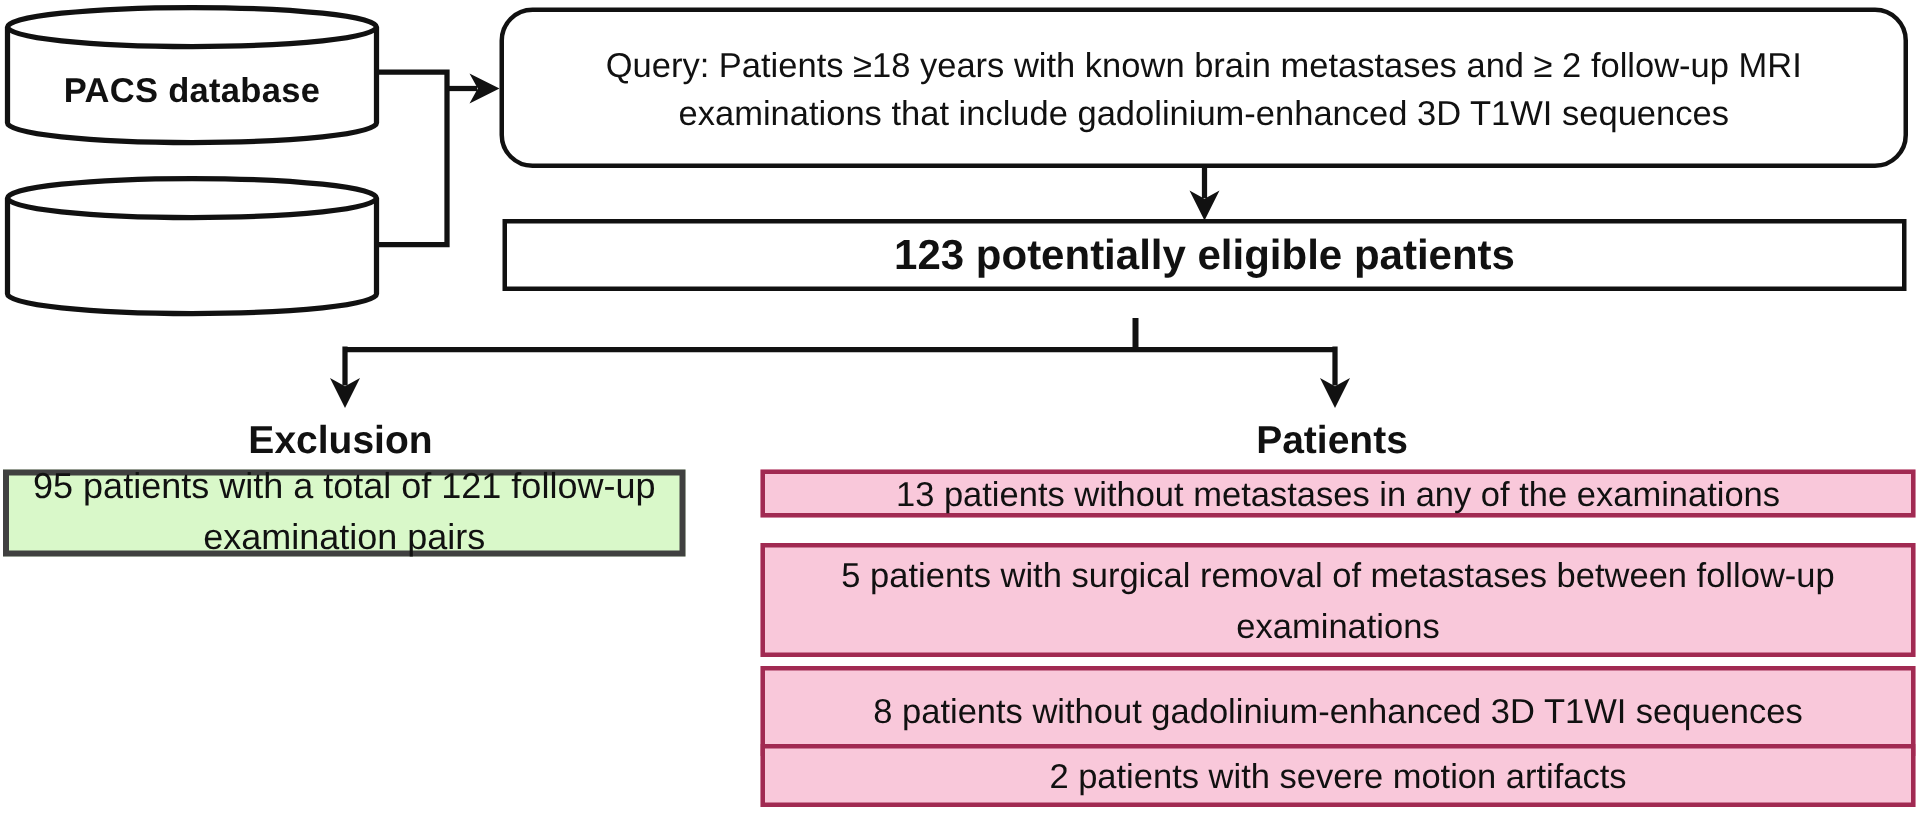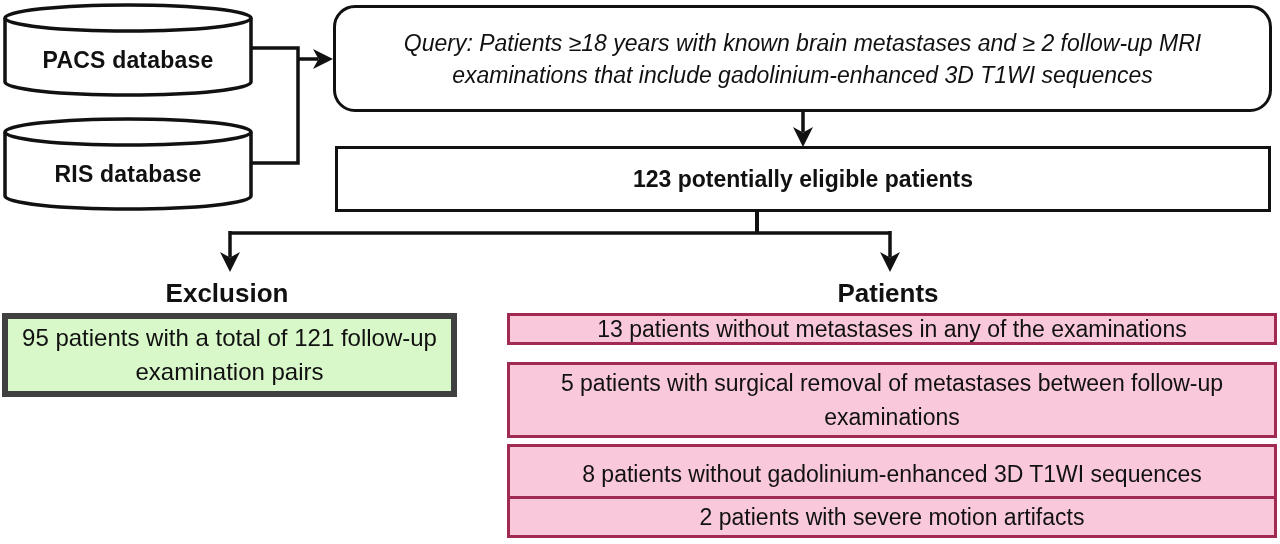--- a/index.html
+++ b/index.html
@@ -15,35 +15,35 @@
   }
   .box{
     display:flex;align-items:center;justify-content:center;
     text-align:center;background:#fff;
   }
   .query-box{
     left:333px;top:5px;width:939px;height:107px;
     border:3.5px solid #111;border-radius:22px;
     font-size:23px;line-height:32px;
   }
-  .query-box .inner{max-width:852px;font-style:italic;}
+  .query-box .inner{max-width:852px;}
   .eligible-box{
-    left:335px;top:146px;width:936px;height:66px;
+    left:335px;top:146px;width:936px;height:48px;
     border:3.5px solid #111;
-    font-weight:bold;font-size:23px;
+    font-weight:bold;font-size:28px;
   }
   .branch-heading{
     font-weight:bold;font-size:26px;text-align:center;
     width:260px;top:278px;
   }
   .inclusion-heading{left:97px;}
   .exclusion-heading{left:758px;}
   .green-box{
-    left:2px;top:313px;width:455px;height:84px;
-    border:6px solid #404040;background:#d9f8c9;
+    left:2px;top:313px;width:455px;height:58px;
+    border:4px solid #404040;background:#d9f8c9;
     font-size:24px;line-height:34px;padding:0 10px;
   }
   .pink{
     left:507px;width:770px;
     border:3px solid #a12a52;background:#f9c8da;
     font-size:23px;line-height:34px;padding:0 14px;
   }
   .pink-1{top:313px;height:32px;}
   .pink-2{top:362px;height:76px;}
   .pink-3{top:444px;height:60px;}
@@ -77,21 +77,20 @@
     <line x1="230" y1="233" x2="890" y2="233" stroke="#111" stroke-width="3.5"></line>
 
     <line x1="230" y1="231" x2="230" y2="257" stroke="#111" stroke-width="3.5"></line>
     <path d="M 230 272 L 220 252 L 230 257.5 L 240 252 Z" fill="#111"></path>
 
     <line x1="890" y1="231" x2="890" y2="257" stroke="#111" stroke-width="3.5"></line>
     <path d="M 890 272 L 880 252 L 890 257.5 L 900 252 Z" fill="#111"></path>
   </svg>
 
   <div class="abs cyl-label" style="left:5px;top:38px;width:246px;height:44px;">PACS database</div>
-  <div class="abs cyl-label" style="left:5px;top:152px;width:246px;height:44px;">RIS database</div>
 
   <div class="abs box query-box">
     <div class="inner">Query: Patients ≥18 years with known brain metastases and ≥ 2 follow-up MRI examinations that include gadolinium-enhanced 3D T1WI sequences</div>
   </div>
 
   <div class="abs box eligible-box">123 potentially eligible patients</div>
 
   <div class="abs branch-heading inclusion-heading">Exclusion</div>
   <div class="abs branch-heading exclusion-heading">Patients</div>
 

